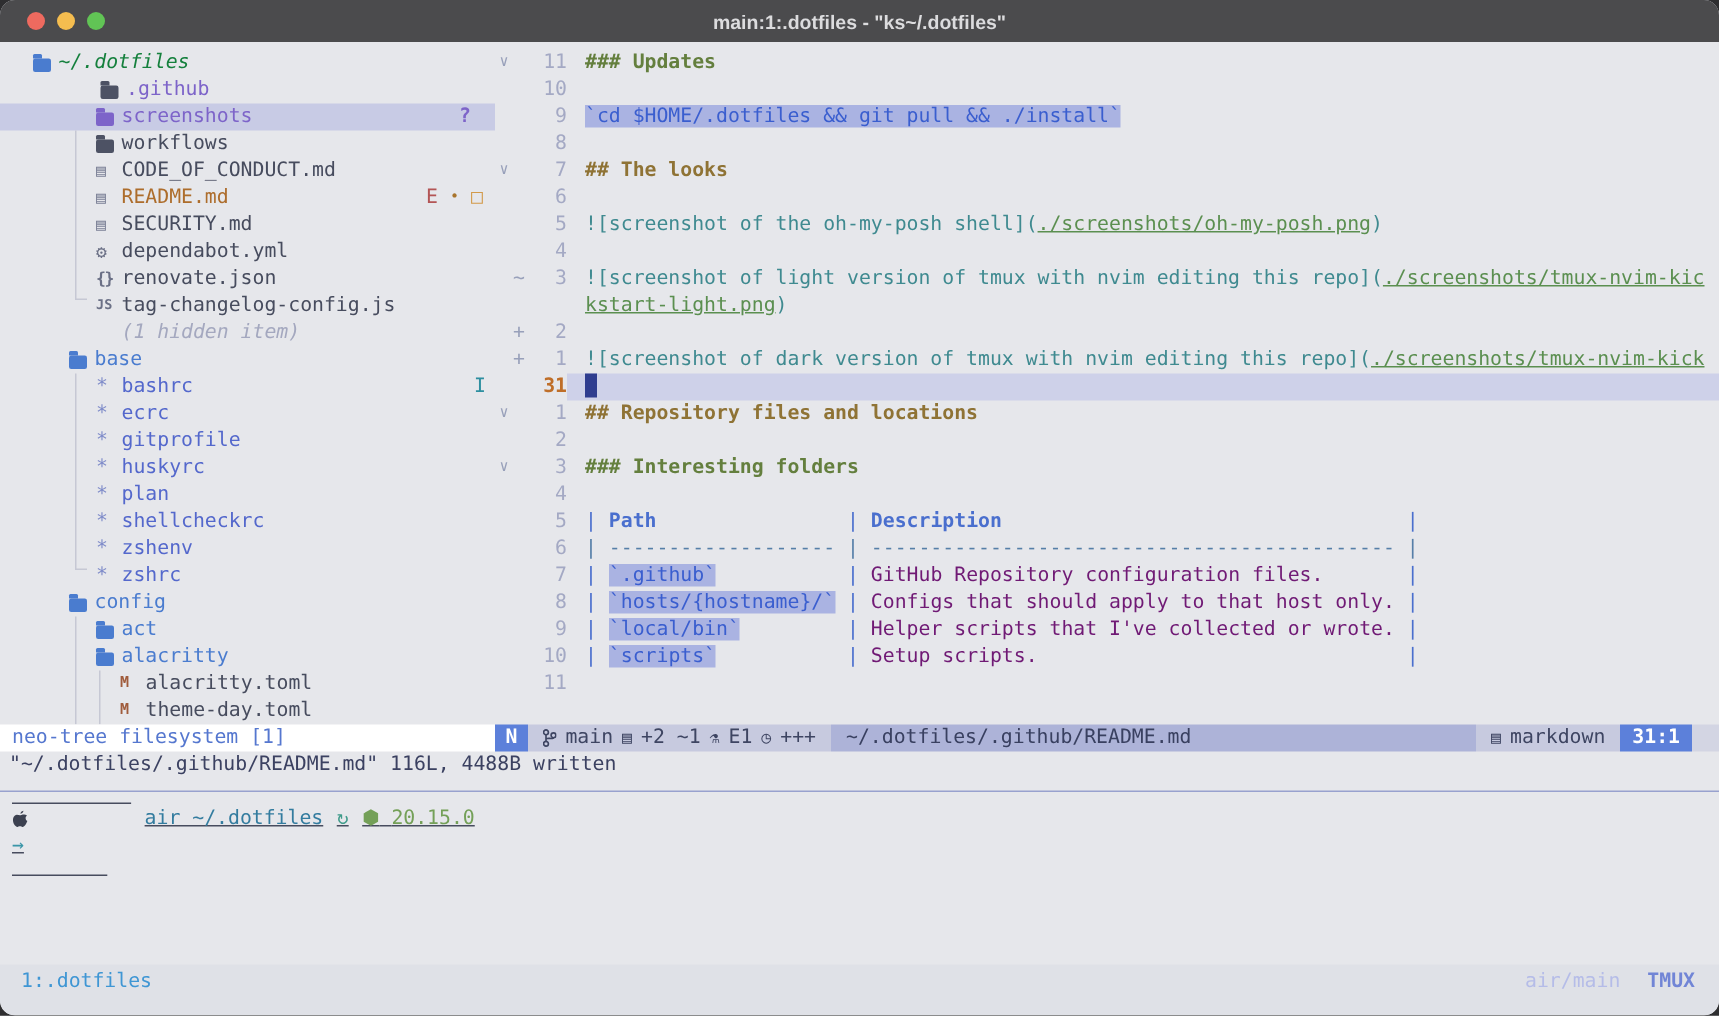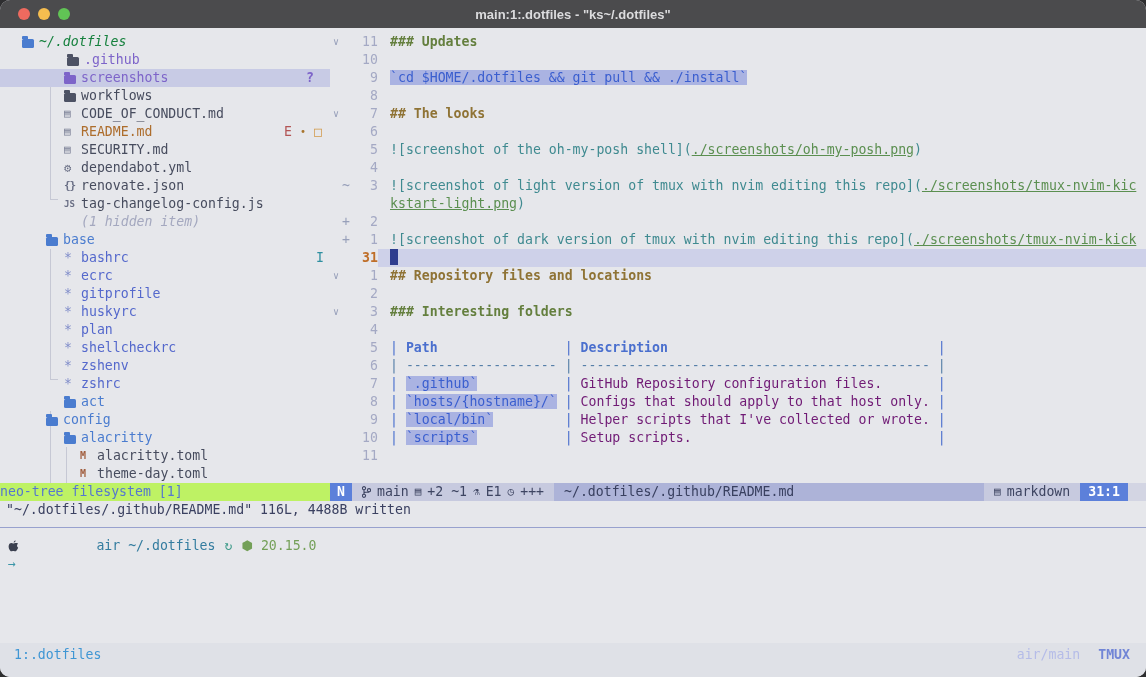--- a/index.html
+++ b/index.html
@@ -44,32 +44,32 @@
   .num.cur{color:#bf6e28;font-weight:bold;}
   .econtent{flex:1;padding-left:12px;}
   .erow.cl .econtent{background:#ced1e9;}
   .cursorblock{display:inline-block;width:8px;height:16px;background:#2f3d8f;vertical-align:-3px;}
   .h2{color:#8f7335;font-weight:bold;} .h3{color:#647f3e;font-weight:bold;}
   .code{background:#aab3e2;color:#3a5ecf;}
   .mdlink{color:#3f8a90;} .url{color:#5b8f50;text-decoration:underline;}
   .tp{color:#4a6fce;} .th{color:#4a6fce;font-weight:bold;} .tc{color:#701a75;} .tsep{color:#567fa8;}
   
   .statusbar{position:absolute;top:455px;left:0;width:100%;height:18px;display:flex;}
-  .nt-sl{width:330px;flex:none;background:#bef264;color:#5577cf;padding-left:0;box-sizing:border-box;white-space:pre;}
+  .nt-sl{width:330px;flex:none;background:#ffffff;color:#5577cf;padding-left:8px;box-sizing:border-box;white-space:pre;}
   .seg-mode{background:#5c80da;color:#fff;font-weight:bold;padding:0 7px;flex:none;}
   .seg1{background:#c7cadf;color:#3e4562;display:flex;align-items:center;gap:6px;padding:0 10px;flex:none;}
   .seg-path{background:#adb3d8;color:#394060;flex:1;padding-left:10px;white-space:pre;overflow:hidden;}
   .seg-ft{background:#c7cadf;color:#3e4562;display:flex;align-items:center;gap:6px;padding:0 10px;flex:none;}
   .seg-pos{background:#5c80da;color:#fff;font-weight:bold;padding:0 8px;flex:none;}
   .seg-tail{width:18px;background:#d3d5e3;flex:none;}
   .sl-icon{font-size:11px;color:#3e4562;}
   
   .msgline{position:absolute;top:473px;left:6px;color:#3b4161;white-space:pre;}
   .pane-divider{position:absolute;top:499px;left:0;right:0;height:1px;background:#98a1ce;}
-  .shell{position:absolute;top:509px;left:8px;right:0;}
+  .shell{position:absolute;top:509px;left:8px;right:0;text-decoration:underline;}
   .promptline{height:18px;display:flex;align-items:center;gap:9px;white-space:pre;}
   .p-host{color:#337c9f;} .p-git{color:#3f9b8a;} .p-node{color:#74a058;} 
   .arrowline{height:18px;color:#3b96a8;}
   .tmuxbar{position:absolute;left:0;right:0;top:615px;bottom:0;background:#dfe1e7;
     display:flex;align-items:flex-start;padding:3px 16px 0 14px;box-sizing:border-box;}
   .t-left{color:#3f96d4;}
   .t-right{margin-left:auto;display:flex;gap:18px;}
   .t-session{color:#b5bce8;} .t-label{color:#7185d6;font-weight:bold;}
   svg{display:block;}
 </style>
@@ -109,22 +109,22 @@
         <div class="srow" style="padding-left: 64px;"><span class="sicon"></span><span class="slabel hidden">(1 hidden item)</span></div>
         <div class="srow" style="padding-left: 46px;"><span class="sicon"><span class="fico f-blue"></span></span><span class="slabel blue">base</span></div>
         <div class="srow" style="padding-left: 64px;"><span class="sicon ic-star">*</span><span class="slabel rc">bashrc</span><span class="rbadges"><span class="b-cursor">I</span></span></div>
         <div class="srow" style="padding-left: 64px;"><span class="sicon ic-star">*</span><span class="slabel rc">ecrc</span></div>
         <div class="srow" style="padding-left: 64px;"><span class="sicon ic-star">*</span><span class="slabel rc">gitprofile</span></div>
         <div class="srow" style="padding-left: 64px;"><span class="sicon ic-star">*</span><span class="slabel rc">huskyrc</span></div>
         <div class="srow" style="padding-left: 64px;"><span class="sicon ic-star">*</span><span class="slabel rc">plan</span></div>
         <div class="srow" style="padding-left: 64px;"><span class="sicon ic-star">*</span><span class="slabel rc">shellcheckrc</span></div>
         <div class="srow" style="padding-left: 64px;"><span class="sicon ic-star">*</span><span class="slabel rc">zshenv</span></div>
         <div class="srow" style="padding-left: 64px;"><span class="sicon ic-star">*</span><span class="slabel rc">zshrc</span></div>
+        <div class="srow" style="padding-left: 46px;"><span class="sicon"><span class="fico f-blue"></span></span><span class="slabel blue">config</span></div>
         <div class="srow" style="padding-left: 64px;"><span class="sicon"><span class="fico f-blue"></span></span><span class="slabel blue">act</span></div>
-        <div class="srow" style="padding-left: 46px;"><span class="sicon"><span class="fico f-blue"></span></span><span class="slabel blue">config</span></div>
         <div class="srow" style="padding-left: 64px;"><span class="sicon"><span class="fico f-blue"></span></span><span class="slabel blue">alacritty</span></div>
         <div class="srow" style="padding-left: 80px;"><span class="sicon ic-toml">M</span><span class="slabel slate">alacritty.toml</span></div>
         <div class="srow" style="padding-left: 80px;"><span class="sicon ic-toml">M</span><span class="slabel slate">theme-day.toml</span></div>
       </div>
 
     <div class="editor" id="editor">
         <div class="erow"><span class="fold">∨</span><span class="sign"></span><span class="num">11</span><span class="econtent"><span class="h3">### Updates</span></span></div>
         <div class="erow"><span class="fold"></span><span class="sign"></span><span class="num">10</span><span class="econtent"></span></div>
         <div class="erow"><span class="fold"></span><span class="sign"></span><span class="num">9</span><span class="econtent"><span class="code">`cd $HOME/.dotfiles &amp;&amp; git pull &amp;&amp; ./install`</span></span></div>
         <div class="erow"><span class="fold"></span><span class="sign"></span><span class="num">8</span><span class="econtent"></span></div>

